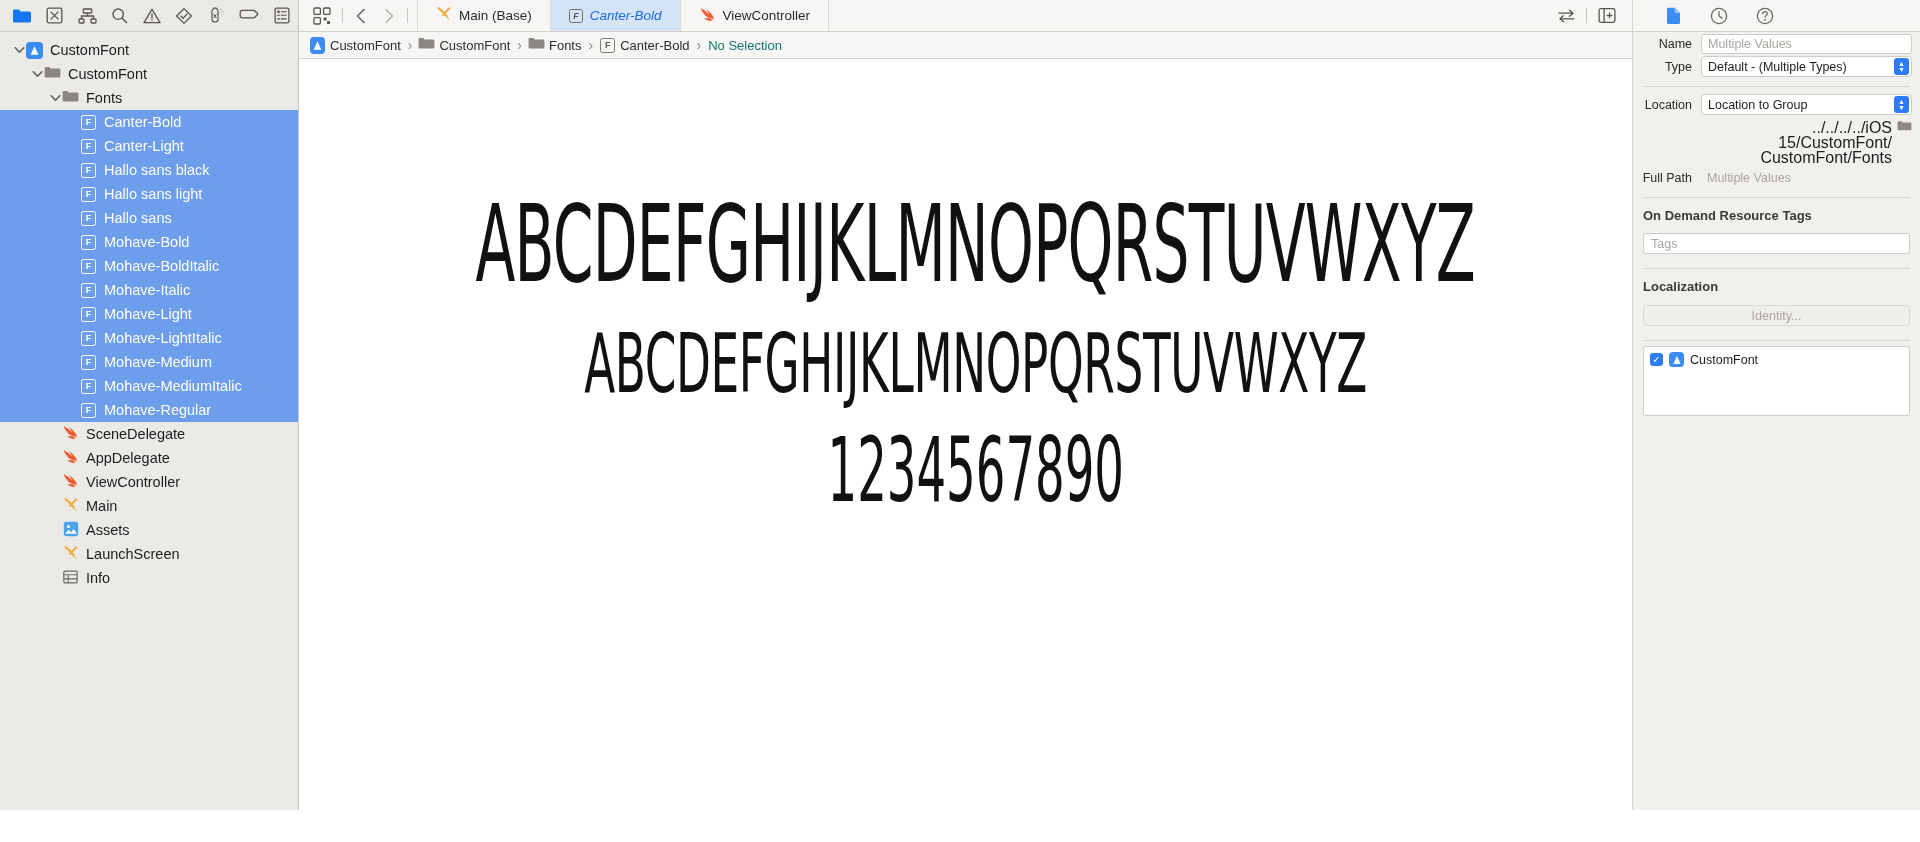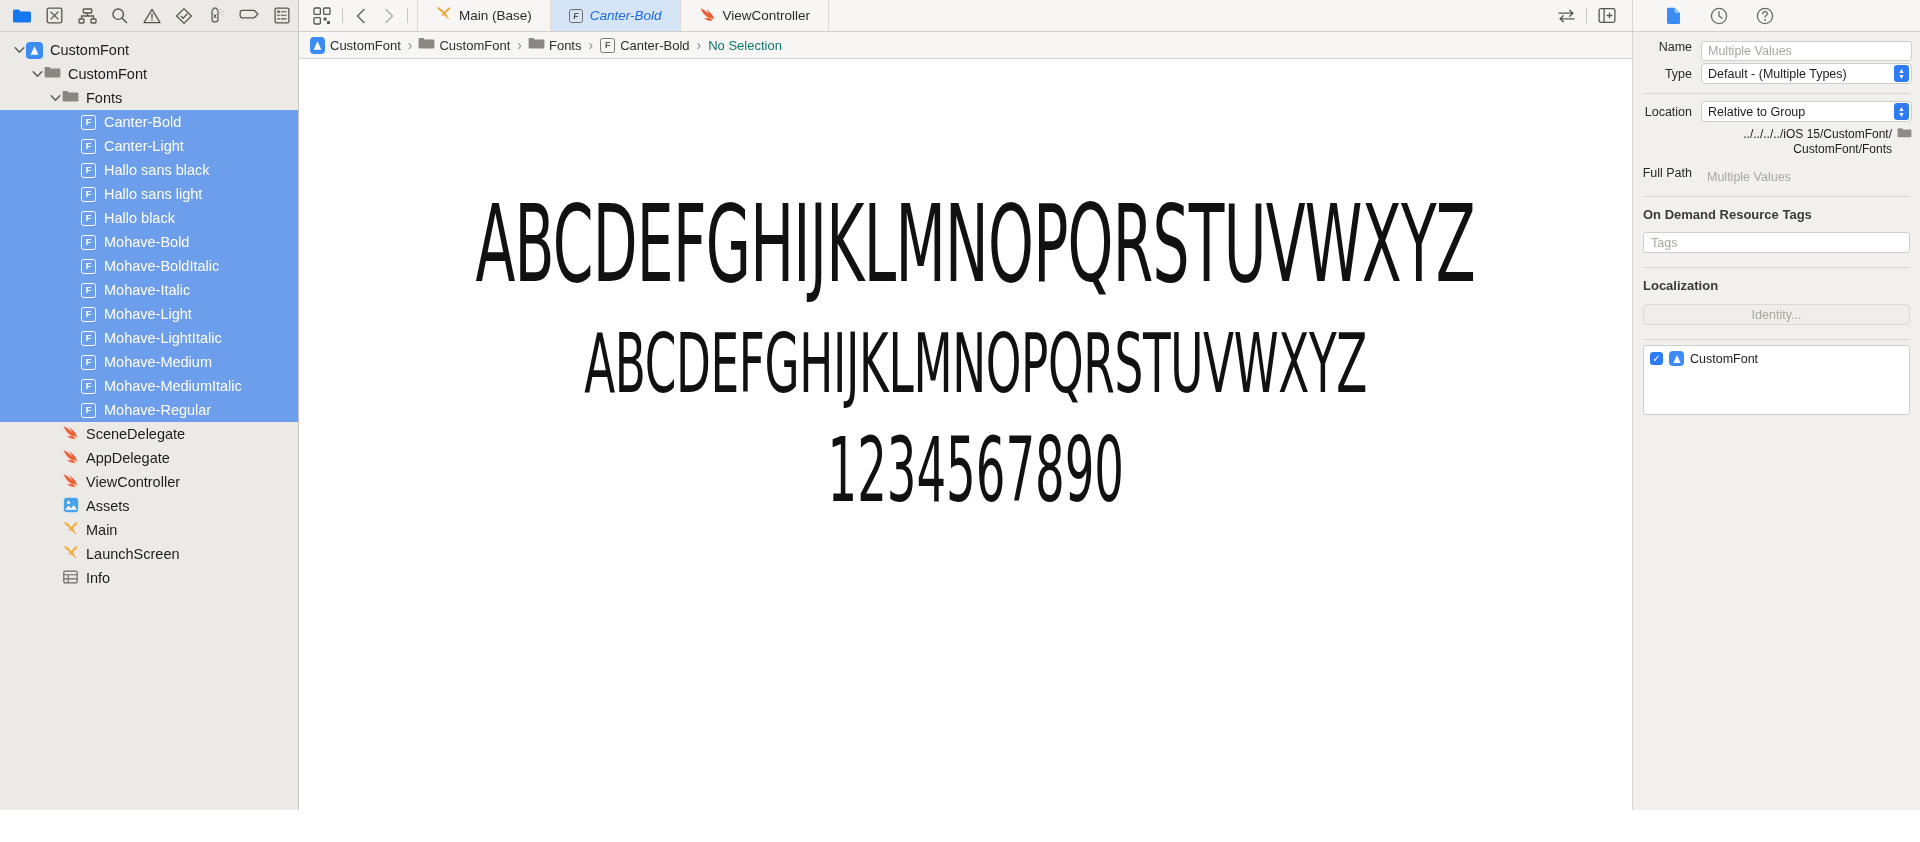--- a/index.html
+++ b/index.html
@@ -173,37 +173,37 @@
   .insp-label {
     width: 68px; text-align: right; padding-right: 9px;
     font-size: 12.5px; color: #2a2927; flex: 0 0 68px;
   }
   .insp-field {
     flex: 1; height: 20px; background: #ffffff;
     border: 1px solid #cfcdc8; border-radius: 3px;
     display: flex; align-items: center; padding: 0 6px;
     font-size: 12.5px; color: #1d1d1f;
   }
-  .insp-field.placeholder { color: #a9a6a1; margin-top: 8px; }
+  .insp-field.placeholder { color: #a9a6a1; }
   .insp-field.plain { background: transparent; border: none; }
   .insp-popup {
     flex: 1; height: 21px; background: #ffffff;
     border: 1px solid #cfcdc8; border-radius: 4px;
     display: flex; align-items: center; justify-content: space-between;
     padding: 0 2px 0 6px;
     font-size: 12.5px;
   }
   .popup-arrows {
     width: 15px; height: 17px; border-radius: 3px;
     background: #2f7bf6;
     display: flex; flex-direction: column; align-items: center; justify-content: center;
     color: #fff; font-size: 7px; line-height: 6px;
   }
   .insp-path {
-    flex: 1; text-align: right; font-size: 12px; color: #1d1d1f;
+    flex: 1; text-align: right; font-size: 16px; color: #1d1d1f;
     line-height: 15px; padding-right: 4px;
   }
   .folder-mini { width: 16px; flex: 0 0 16px; display:flex; align-items:center; justify-content:center; }
   .insp-divider { height: 1px; background: #d8d5d0; margin: 8px 10px 0 10px; }
   .tags-field {
     margin: 4px 10px 0 10px; height: 21px;
     background: #ffffff; border: 1px solid #cfcdc8; border-radius: 3px;
     display: flex; align-items: center; padding: 0 7px;
     color: #a9a6a1; font-size: 12.5px;
   }
@@ -485,21 +485,21 @@
               <span class="ic-file-badge">F</span>
             </span>
             <span class="row-label">Hallo sans light</span>
           </div>
           <div class="tree-row sel">
             <span style="display:inline-block;width:66px;flex:0 0 66px;"></span>
             <span class="twisty"></span>
             <span class="row-icon">
               <span class="ic-file-badge">F</span>
             </span>
-            <span class="row-label">Hallo black</span>
+            <span class="row-label">Hallo sans</span>
           </div>
           <div class="tree-row sel">
             <span style="display:inline-block;width:66px;flex:0 0 66px;"></span>
             <span class="twisty"></span>
             <span class="row-icon">
               <span class="ic-file-badge">F</span>
             </span>
             <span class="row-label">Mohave-Bold</span>
           </div>
           <div class="tree-row sel">
@@ -580,44 +580,44 @@
           </div>
           <div class="tree-row">
             <span style="display:inline-block;width:48px;flex:0 0 48px;"></span>
             <span class="twisty"></span>
             <span class="row-icon">
               <span><svg width="17" height="15" viewBox="0 0 17 15">
                   <path d="M1.6 1.2c2.8 1 6.2 3.6 8.3 6.3-.5-2-1.6-4-2.9-5.6 2.6 1.7 5.3 4.4 6.9 7.1.7 1.2.9 2.6.5 3.7-.9-.9-2.5-1.7-4.3-2.1 1.6 1 2.8 2.2 3.3 3.1-2.6.5-6.1-.6-8.6-2.8 1.9.5 3.8.5 5.2.1C6.6 9.4 3.3 5.6 1.6 1.2z" fill="#ef5c31"></path>
                 </svg></span>
             </span>
             <span class="row-label">ViewController</span>
+          </div>
+          <div class="tree-row">
+            <span style="display:inline-block;width:48px;flex:0 0 48px;"></span>
+            <span class="twisty"></span>
+            <span class="row-icon">
+              <span><svg width="16" height="16" viewBox="0 0 16 16">
+                  <path d="M2.4 2.1c2.4 1.6 6 5.1 8.4 8.3" stroke="#f0a93b" stroke-width="1.9" stroke-linecap="round" fill="none"></path>
+                  <path d="M13.4 2.2C11.5 4 8.8 6.7 6.9 8.8" stroke="#f0a93b" stroke-width="1.9" stroke-linecap="round" fill="none"></path>
+                  <path d="M11.6 11.2c1 .9 1.6 1.9 1.8 2.6-.8-.2-1.8-.8-2.7-1.7z" fill="#f0a93b"></path>
+                </svg></span>
+            </span>
+            <span class="row-label">Main</span>
           </div>
           <div class="tree-row">
             <span style="display:inline-block;width:48px;flex:0 0 48px;"></span>
             <span class="twisty"></span>
             <span class="row-icon">
               <span><svg width="16" height="16" viewBox="0 0 16 16">
                   <rect x="0.8" y="0.8" width="14.4" height="14.4" rx="3" fill="#4aa3e8"></rect>
                   <circle cx="5.5" cy="5.5" r="1.6" fill="#fff"></circle>
                   <path d="M2 12.8l3.6-4 2.4 2.6 2.6-3.4 3.4 4.8z" fill="#fff"></path>
                 </svg></span>
             </span>
             <span class="row-label">Assets</span>
-          </div>
-          <div class="tree-row">
-            <span style="display:inline-block;width:48px;flex:0 0 48px;"></span>
-            <span class="twisty"></span>
-            <span class="row-icon">
-              <span><svg width="16" height="16" viewBox="0 0 16 16">
-                  <path d="M2.4 2.1c2.4 1.6 6 5.1 8.4 8.3" stroke="#f0a93b" stroke-width="1.9" stroke-linecap="round" fill="none"></path>
-                  <path d="M13.4 2.2C11.5 4 8.8 6.7 6.9 8.8" stroke="#f0a93b" stroke-width="1.9" stroke-linecap="round" fill="none"></path>
-                  <path d="M11.6 11.2c1 .9 1.6 1.9 1.8 2.6-.8-.2-1.8-.8-2.7-1.7z" fill="#f0a93b"></path>
-                </svg></span>
-            </span>
-            <span class="row-label">Main</span>
           </div>
           <div class="tree-row">
             <span style="display:inline-block;width:48px;flex:0 0 48px;"></span>
             <span class="twisty"></span>
             <span class="row-icon">
               <span><svg width="16" height="16" viewBox="0 0 16 16">
                   <path d="M2.4 2.1c2.4 1.6 6 5.1 8.4 8.3" stroke="#f0a93b" stroke-width="1.9" stroke-linecap="round" fill="none"></path>
                   <path d="M13.4 2.2C11.5 4 8.8 6.7 6.9 8.8" stroke="#f0a93b" stroke-width="1.9" stroke-linecap="round" fill="none"></path>
                   <path d="M11.6 11.2c1 .9 1.6 1.9 1.8 2.6-.8-.2-1.8-.8-2.7-1.7z" fill="#f0a93b"></path>
                 </svg></span>
@@ -704,21 +704,21 @@
               <span>▼</span>
             </span>
         </div>
       </div>
 
       <div class="insp-divider"></div>
 
       <div class="insp-row" style="margin-top:6px;">
         <div class="insp-label">Location</div>
         <div class="insp-popup">
-          <span>Relative to Group</span>
+          <span>Location to Group</span>
           <span class="popup-arrows">
               <span>▲</span>
               <span>▼</span>
             </span>
         </div>
       </div>
 
       <div class="insp-row" style="align-items:flex-start;padding-top:4px;">
         <div class="insp-label"></div>
         <div class="insp-path">

